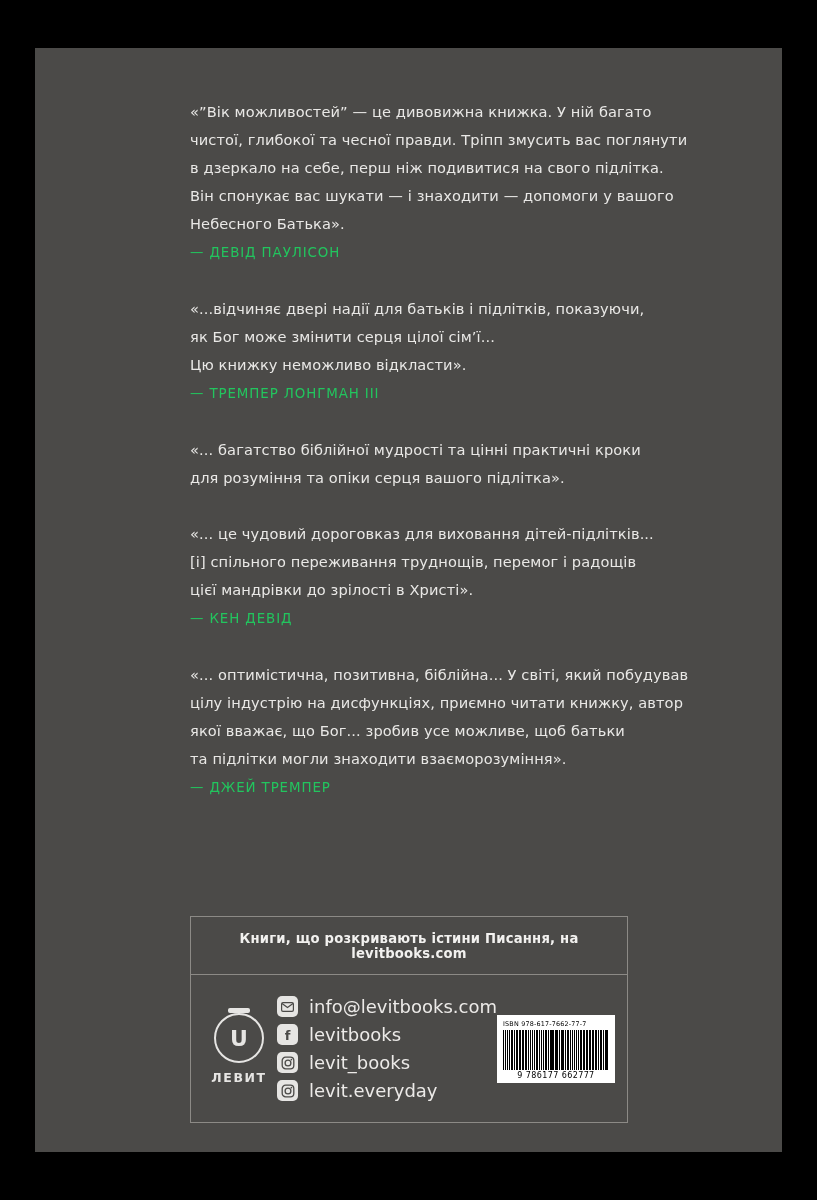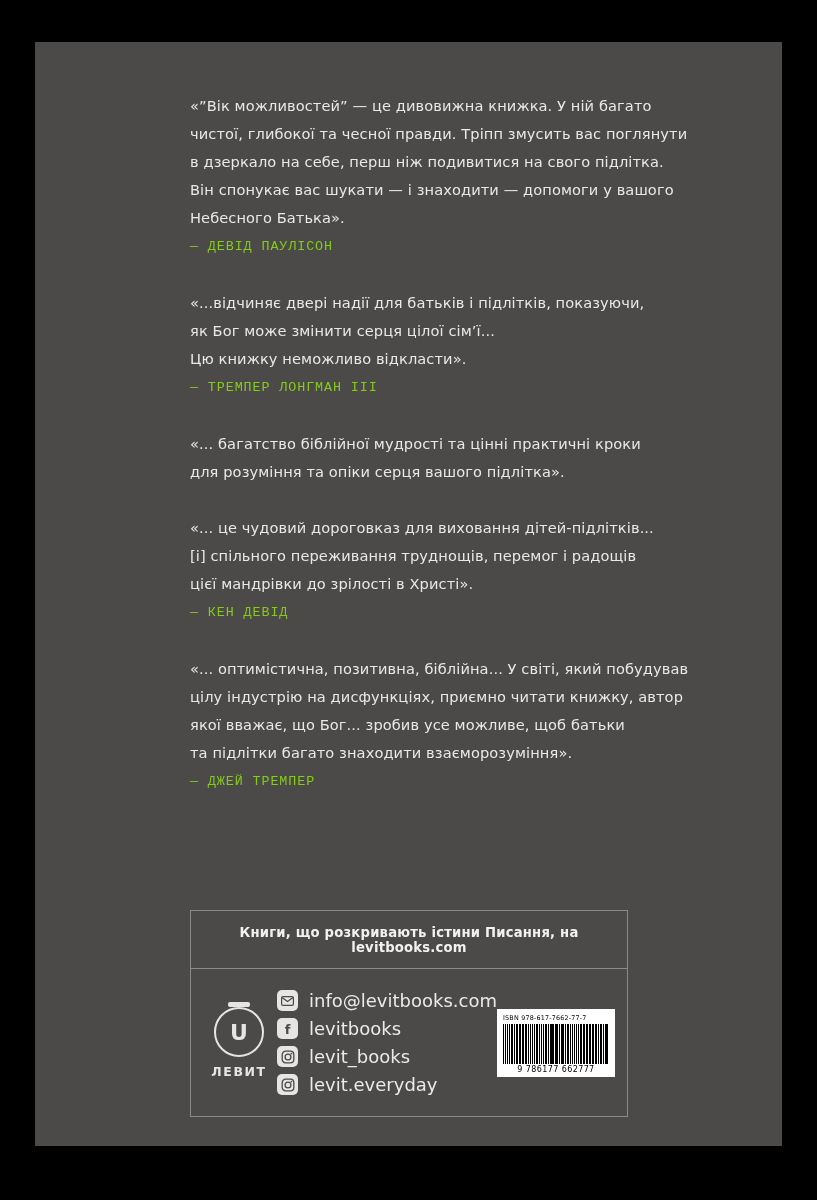--- a/index.html
+++ b/index.html
@@ -9,21 +9,21 @@
   }
   body {
     width: 817px;
     height: 1200px;
     font-family: "DejaVu Sans", sans-serif;
     overflow: hidden;
   }
   .page {
     position: absolute;
     left: 35px;
-    top: 42px;
+    top: 48px;
     width: 747px;
     height: 1104px;
     background: #4b4a48;
     box-sizing: border-box;
   }
   .content {
     position: absolute;
     left: 155px;
     top: 50px;
     right: 78px;
@@ -31,26 +31,25 @@
   .quote-block {
     margin-bottom: 28px;
   }
   .quote-text {
     color: #e9e8e6;
     font-size: 14.6px;
     line-height: 28px;
     letter-spacing: 0.1px;
   }
   .quote-author {
-    color: #84cc16;
+    color: #22c55e;
     font-size: 13.4px;
     line-height: 28px;
     letter-spacing: 0.9px;
     margin-top: 1px;
-    font-family: Liberation Mono, monospace;
   }
   .quote-line { display: block; }
 
   
   .pub-box {
     position: absolute;
     left: 155px;
     top: 868px;
     width: 438px;
     border: 1px solid #8c8a86;
@@ -220,21 +219,21 @@
         <span class="quote-line">цієї мандрівки до зрілості в Христі».</span>
       </div>
       <div class="quote-author">— КЕН ДЕВІД</div>
     </div>
 
     <div class="quote-block">
       <div class="quote-text">
         <span class="quote-line">«... оптимістична, позитивна, біблійна... У світі, який побудував</span>
         <span class="quote-line">цілу індустрію на дисфункціях, приємно читати книжку, автор</span>
         <span class="quote-line">якої вважає, що Бог... зробив усе можливе, щоб батьки</span>
-        <span class="quote-line">та підлітки багато знаходити взаєморозуміння».</span>
+        <span class="quote-line">та підлітки могли знаходити взаєморозуміння».</span>
       </div>
       <div class="quote-author">— ДЖЕЙ ТРЕМПЕР</div>
     </div>
 
   </div>
 
   <div class="pub-box">
     <div class="pub-header">Книги, що розкривають істини Писання, на levitbooks.com</div>
     <div class="pub-body">
 

